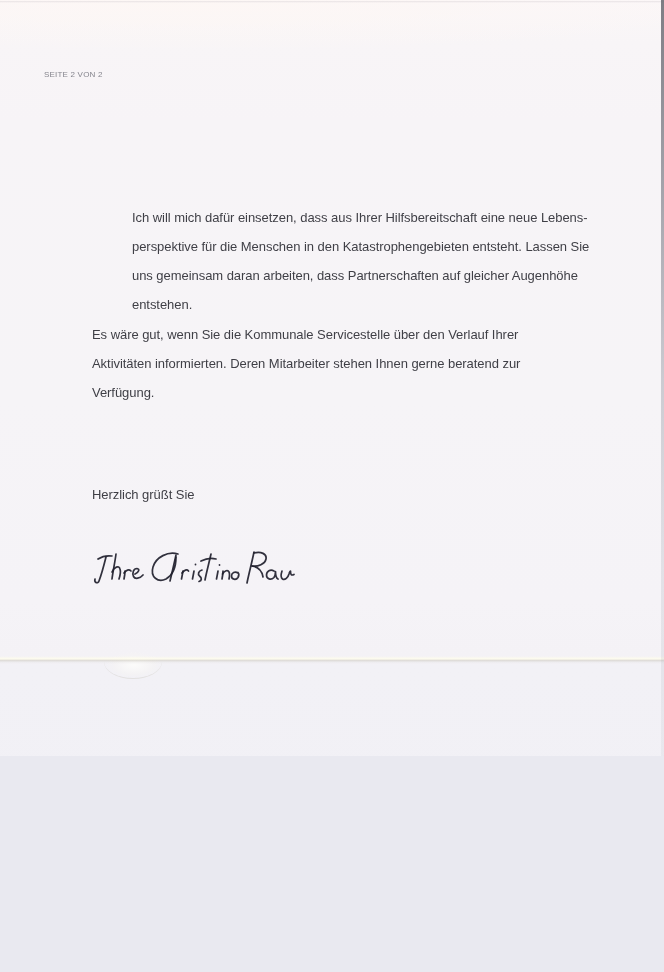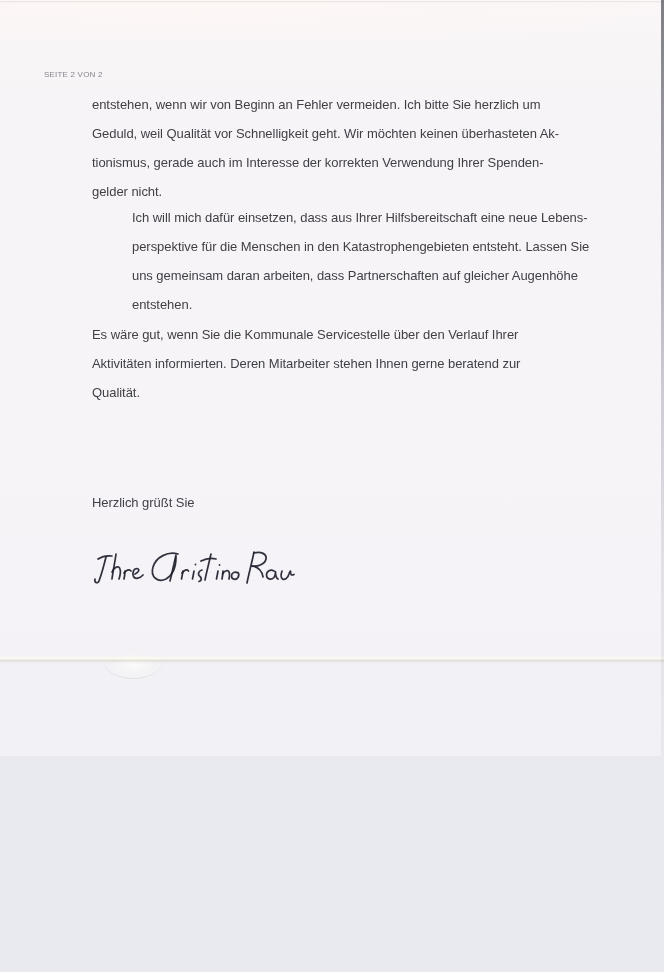--- a/index.html
+++ b/index.html
@@ -89,50 +89,46 @@
     position: absolute; left: 92px; width: 540px;
     font-size: 13px; line-height: 29px;
     color: #3f3f46;
     letter-spacing: -0.05px;
     white-space: pre;          
   }
   .p1 { top: 90px; }
   .p2 { top: 203px; margin-left: 40px; }
   .p3 { top: 320px; }
   .p4 { top: 412px; }
-  .closing { top: 480px; margin-top: 8px; }
+  .closing { top: 480px; }
 
   .signature {
     position: absolute; left: 88px; top: 541px;
     width: 214px; height: 63px;
   }
   .signature path { fill: none; stroke: #20202c; stroke-width: 1.7;
     stroke-linecap: round; stroke-linejoin: round; opacity: 0.92; }
   .signature circle { fill: #20202c; opacity: 0.92; }
 </style>
 </head>
 <body>
 
 <div class="scan">
 
   <div class="page-label">SEITE 2 VON 2</div>
 
-  <div class="para p1">entstehen, wenn wir von Beginn an Fehler vermeiden. Ich bitte Sie herzlich um
-Geduld, weil Qualität vor Schnelligkeit geht. Wir möchten keinen überhasteten Ak-
-tionismus, gerade auch im Interesse der korrekten Verwendung Ihrer Spenden-
-gelder nicht.</div>
 
   <div class="para p2">Ich will mich dafür einsetzen, dass aus Ihrer Hilfsbereitschaft eine neue Lebens-
 perspektive für die Menschen in den Katastrophengebieten entsteht. Lassen Sie
 uns gemeinsam daran arbeiten, dass Partnerschaften auf gleicher Augenhöhe
 entstehen.</div>
 
   <div class="para p3">Es wäre gut, wenn Sie die Kommunale Servicestelle über den Verlauf Ihrer
 Aktivitäten informierten. Deren Mitarbeiter stehen Ihnen gerne beratend zur
-Qualität.</div>
+Verfügung.</div>
 
 
   <div class="para closing">Herzlich grüßt Sie</div>
 
   <svg class="signature" viewBox="0 0 214 63" role="img" aria-label="Ihre Christina Rau">
 
     <path d="M10 18 Q16 14 24 15"></path>
     <path d="M18 16 C16 24 14 32 11 40 C10 43 6 42 7 38"></path>
     <path d="M28 13 C27 21 25 30 24 38"></path>
     <path d="M24 31 C26 26 31 24 32 28 C33 31 32 35 31 38"></path>

